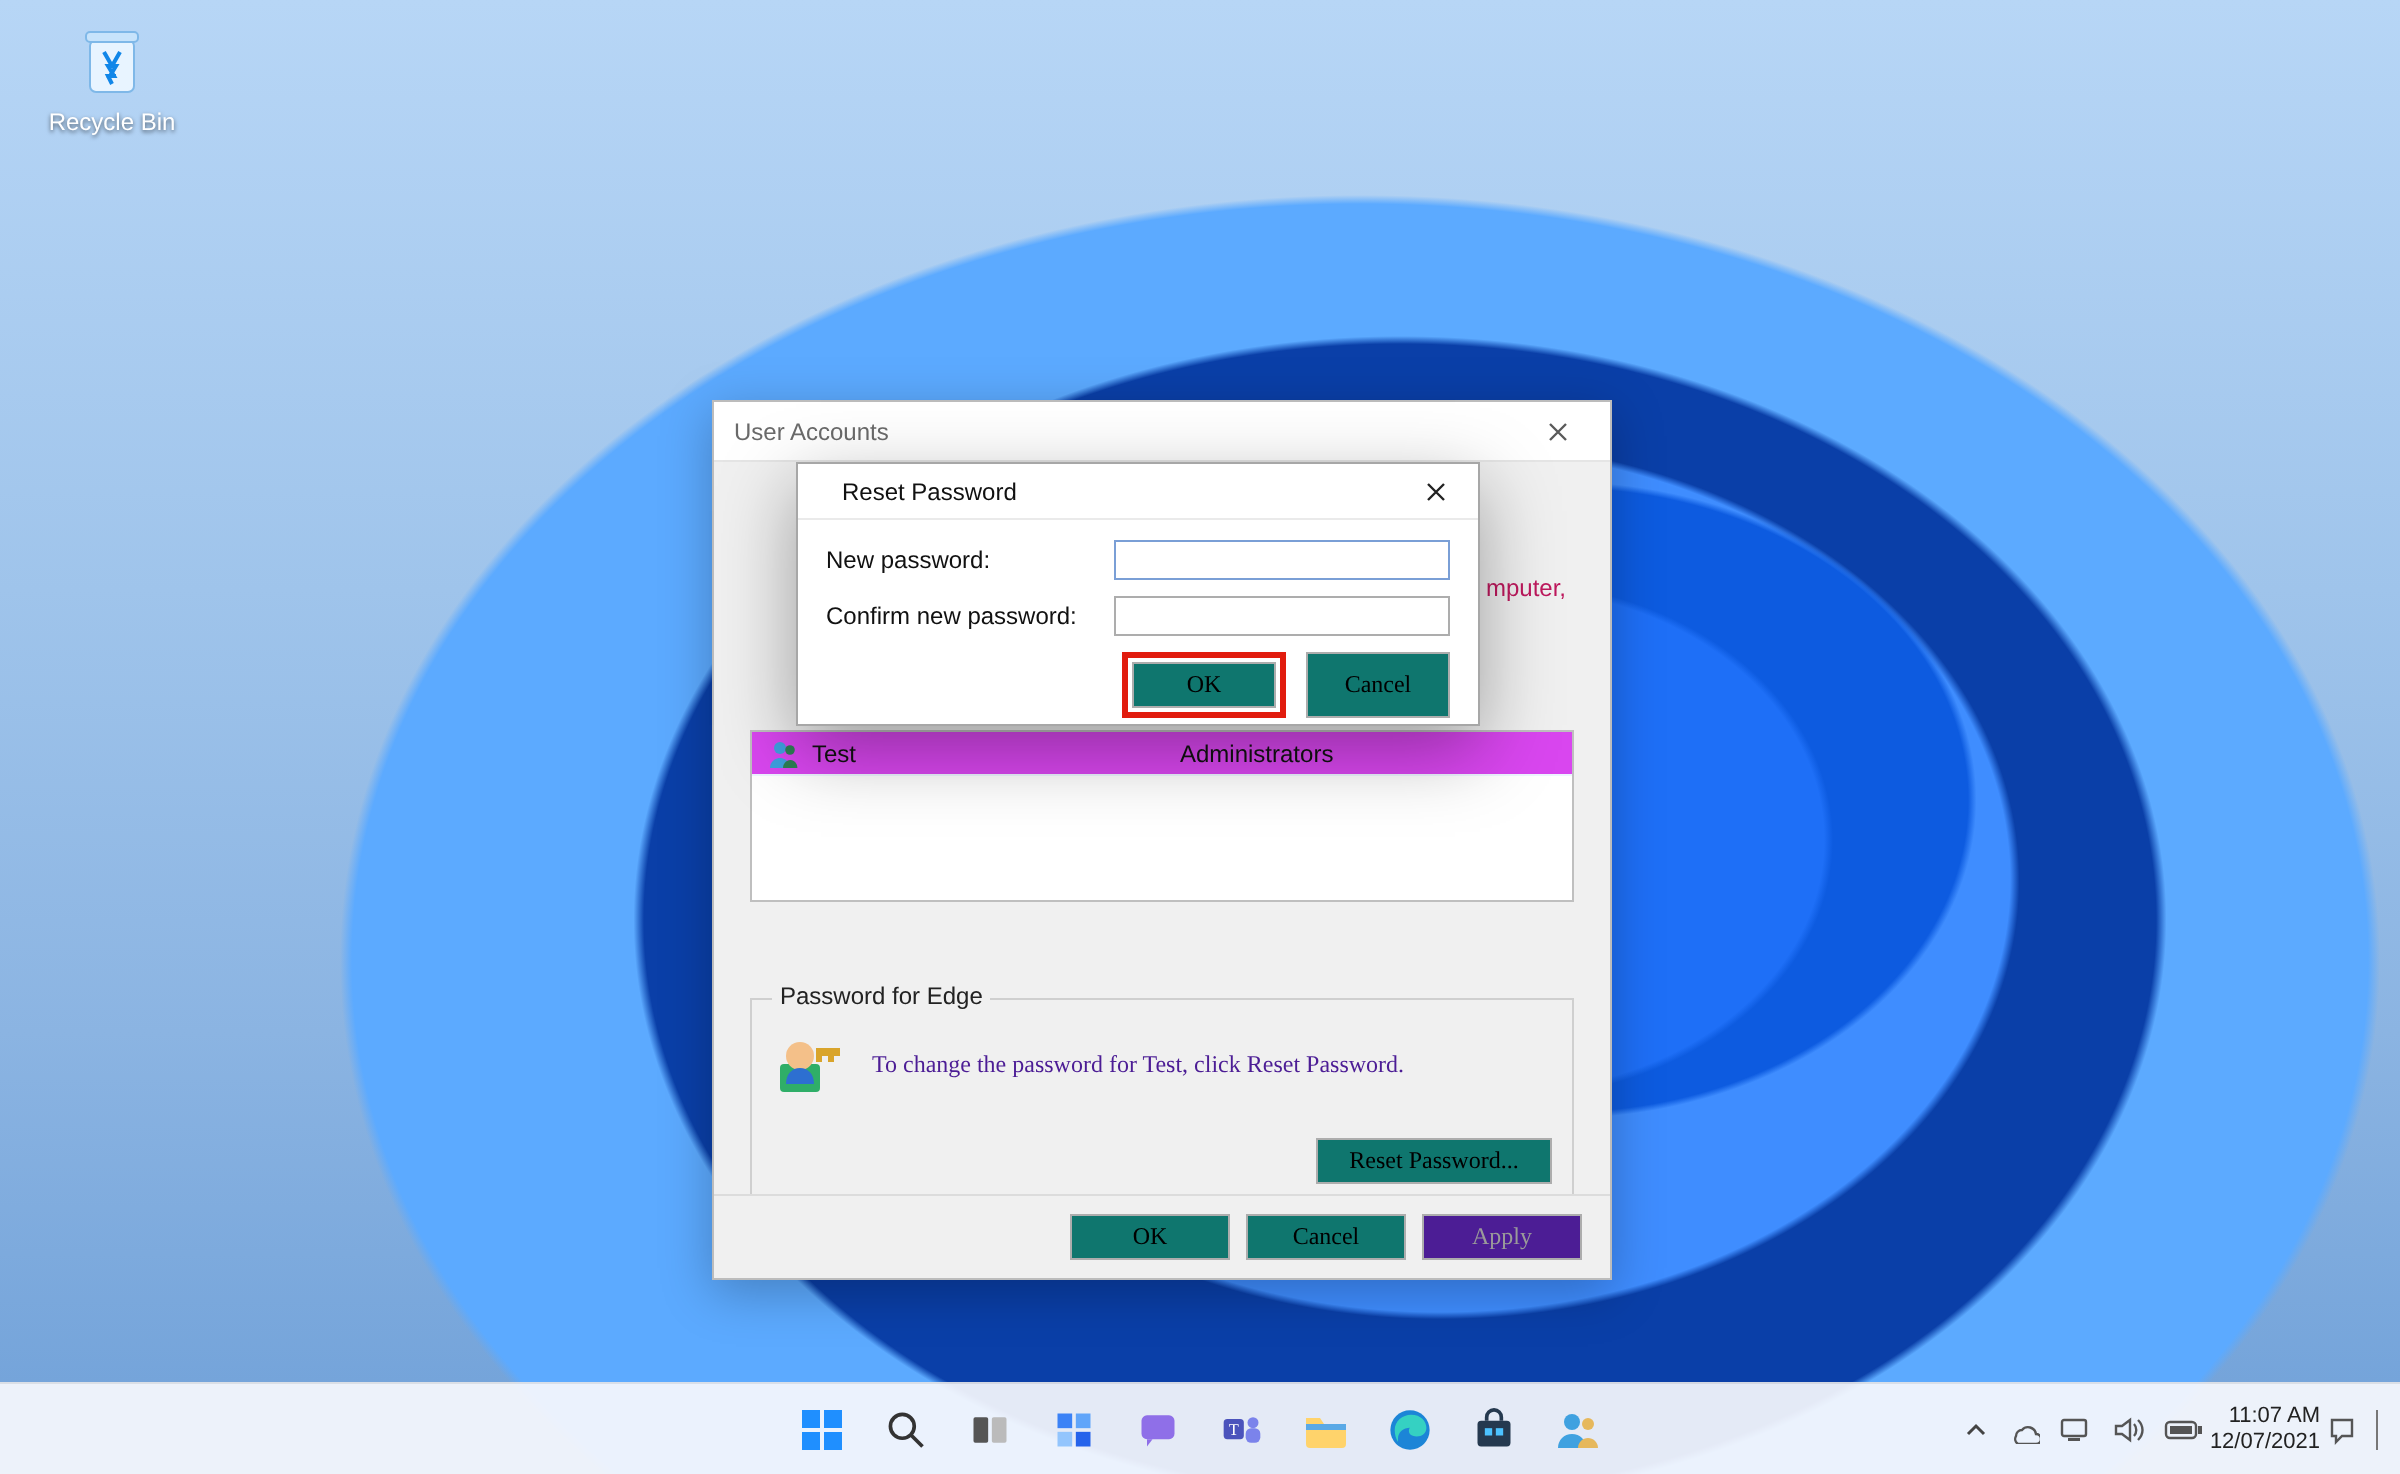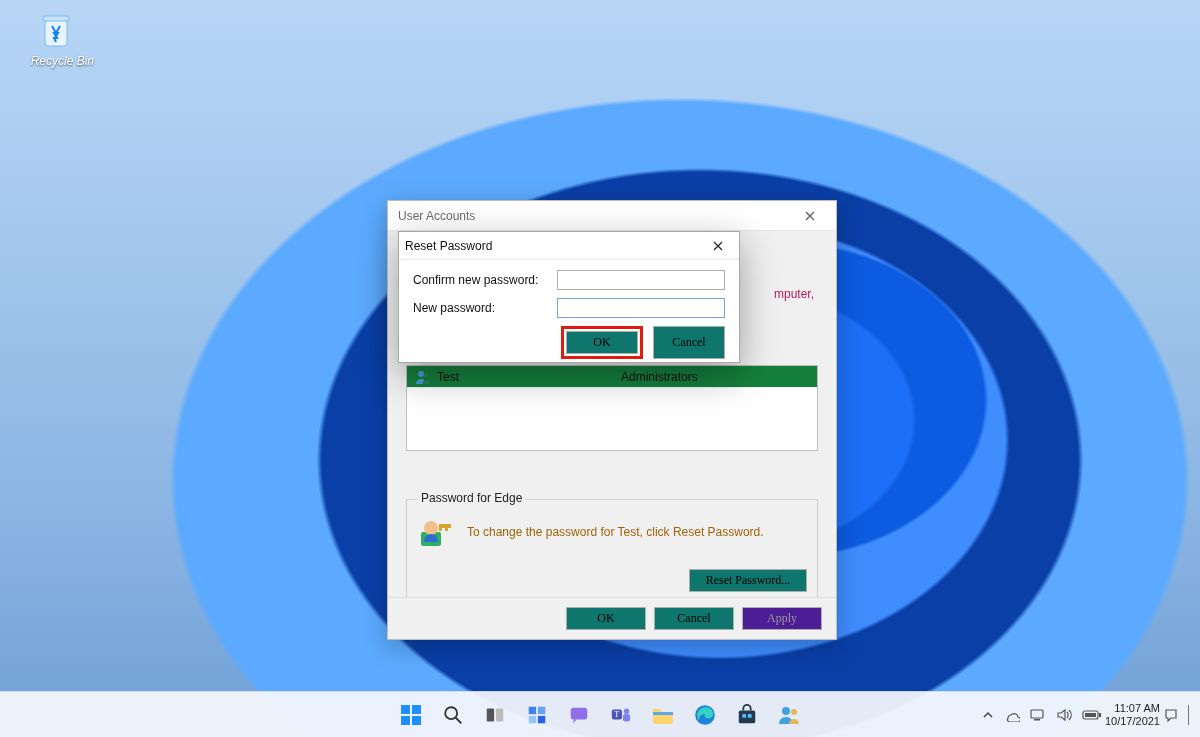--- a/index.html
+++ b/index.html
@@ -8,50 +8,50 @@
     position:relative; width:1200px; height:737px;
     background: radial-gradient(ellipse 900px 700px at 750px 420px, #1e6ff7 0%, #1e6ff7 18%, transparent 18.5%),
                 radial-gradient(ellipse 850px 650px at 780px 400px, #0d5be0 0%, #0d5be0 24%, transparent 24.5%),
                 radial-gradient(ellipse 950px 720px at 720px 440px, #3f8dff 0%, #3f8dff 30%, transparent 30.5%),
                 radial-gradient(ellipse 1050px 800px at 700px 460px, #0a3fa8 0%, #0a3fa8 36%, transparent 36.5%),
                 radial-gradient(ellipse 1200px 900px at 680px 480px, #5caaff 0%, #5caaff 42%, transparent 42.5%),
                 linear-gradient(180deg, #b7d6f6 0%, #9fc4eb 40%, #8bb4e2 70%, #6fa0d8 100%);
   }
 
   
-  .dicon { position:absolute; width:76px; text-align:right; color:#fff; text-shadow:0 1px 2px rgba(0,0,0,.6); cursor:pointer;font-style:italic; }
+  .dicon { position:absolute; width:76px; text-align:center; color:#fff; text-shadow:0 1px 2px rgba(0,0,0,.6); cursor:pointer; }
   .dicon .glyph { width:44px; height:44px; margin:0 auto 2px; display:flex; align-items:center; justify-content:center; }
   .dicon .label { font-size:12px; line-height:14px; }
 
   
-  .win-ua { position:absolute; left:387px; top:200px; width:450px; height:440px; background:#f0f0f0; border:1px solid #bcbcbc; box-shadow:0 6px 24px rgba(0,0,0,.25); }
+  .win-ua { position:absolute; left:356px; top:200px; width:450px; height:440px; background:#f0f0f0; border:1px solid #bcbcbc; box-shadow:0 6px 24px rgba(0,0,0,.25); }
   .win-ua .titlebar { height:30px; display:flex; align-items:center; padding:0 6px 0 10px; background:#fff; border-bottom:1px solid #e5e5e5; color:#6a6a6a; }
   .win-ua .titlebar .ttl { flex:1; font-size:12px; }
   .closebtn { width:40px; height:28px; display:flex; align-items:center; justify-content:center; color:#5a5a5a; cursor:pointer; }
   .ua-body { padding:14px 14px 8px; position:relative; height:calc(100% - 30px); }
   .hinttext { position:absolute; top:56px; right:22px; font-size:12px; color:#be185d; }
   .listbox { position:absolute; left:18px; right:18px; top:134px; height:86px; background:#fff; border:1px solid #bfbfbf; }
-  .listrow { display:flex; align-items:center; height:22px; padding:0 6px; background:#15803d; border-bottom:1px solid #edf4ff; font-size:12px;}
+  .listrow { display:flex; align-items:center; height:22px; padding:0 6px; background:#d946ef; border-bottom:1px solid #edf4ff; font-size:12px;}
   .listrow .uic { width:20px; display:flex; align-items:center; justify-content:center; }
   .listrow .uname { flex:0 0 188px; padding-left:4px; }
   .listrow .ugroup { flex:1; }
   .btnrow { position:absolute; right:18px; top:228px; display:flex; gap:8px; }
   button.win { font:12px "Segoe UI"; background:#0f766e; border:1px solid #adadad; padding:3px 0; width:80px; cursor:pointer; }
   button.win[disabled] { color:#9a9a9a; cursor:default; background:#4c1d95; }
   .fieldset { position:absolute; left:18px; right:18px; top:268px; height:102px; border:1px solid #cfcfcf; padding:8px 12px 10px; }
   .fieldset .legend { position:absolute; top:-9px; left:10px; background:#f0f0f0; padding:0 4px; font-size:12px; color:#222; }
   .fieldset .pwrow { display:flex; align-items:center; gap:12px; margin-top:6px;}
   .pwicon { width:36px; height:36px; display:flex; align-items:center; justify-content:center; }
-  .fieldset .pwtxt { font-size:12px; color:#a16207; }
+  .fieldset .pwtxt { font-size:12px; color:#4c1d95;font-family:Liberation Serif, serif; }
   .fieldset .rpbtn { position:absolute; right:10px; bottom:8px; width:110px; }
   .bottombar { position:absolute; left:0; right:0; bottom:0; height:42px; border-top:1px solid #dcdcdc; display:flex; justify-content:flex-end; align-items:center; padding:0 14px; gap:8px; background:#f0f0f0; }
 
   
   .win-rp { position:absolute; left:398px; top:231px; width:342px; height:132px; background:#fff; border:1px solid #a7a7a7; box-shadow:0 12px 36px rgba(0,0,0,.35); z-index:5; }
-  .win-rp .titlebar { height:28px; display:flex; align-items:center; padding:0 4px 0 6px; background:#fff; border-bottom:1px solid #eaeaea; font-size:12px; }
+  .win-rp .titlebar { height:28px; display:flex; align-items:center; padding:0 4px 0 22px; background:#fff; border-bottom:1px solid #eaeaea; font-size:12px; }
   .rp-body { padding:10px 14px 8px; }
   .rp-row { display:flex; align-items:center; margin-bottom:8px; }
   .rp-row label { width:144px; font-size:12px; }
   .rp-row input { flex:1; height:20px; border:1px solid #7a9fd6; background:#fff; padding:1px 4px; font:12px "Segoe UI"; }
   .rp-row input.plain { border-color:#adadad; }
   .rp-btns { display:flex; justify-content:flex-end; gap:10px; margin-top:2px;}
   .ok-highlight { border:3px solid #e11c0e; padding:2px; display:inline-block; }
   .ok-highlight button.win { width:72px; }
   .rp-btns > button.win { width:72px; }
 
@@ -138,26 +138,26 @@
     <div class="titlebar">
       <span style="flex:1">Reset Password</span>
       <div class="closebtn" style="width:34px;height:24px">
         <svg width="10" height="10" viewBox="0 0 10 10">
             <path d="M1 1 L9 9 M9 1 L1 9" stroke="#222" stroke-width="1.2"></path>
           </svg>
       </div>
     </div>
     <div class="rp-body">
       <div class="rp-row">
+        <label>New password:</label>
+        <input type="password" value="" style="">
+      </div>
+      <div class="rp-row">
         <label>Confirm new password:</label>
         <input type="password" class="plain" value="" style="">
-      </div>
-      <div class="rp-row">
-        <label>New password:</label>
-        <input type="password" value="" style="">
       </div>
       <div class="rp-btns">
         <span class="ok-highlight">
           <button class="win">OK</button>
         </span>
         <button class="win">Cancel</button>
       </div>
     </div>
   </div>
 
@@ -252,21 +252,21 @@
             <path d="M11 4c1.5 1.5 1.5 4.5 0 6M13 2c3 3 3 7 0 10" fill="none" stroke="#555" stroke-width="1.2"></path>
           </svg>
         <svg width="20" height="12" viewBox="0 0 20 12">
             <rect x="1" y="2" width="15" height="8" rx="2" fill="none" stroke="#555" stroke-width="1.2"></rect>
             <rect x="17" y="4" width="2" height="4" fill="#555"></rect>
             <rect x="3" y="4" width="11" height="4" fill="#555"></rect>
           </svg>
       </div>
       <div class="clock">
         <div>11:07 AM</div>
-        <div>10/17/2021</div>
+        <div>12/07/2021</div>
       </div>
       <svg width="16" height="16" viewBox="0 0 16 16" style="color:#555">
           <path d="M3 3h10v8H8l-3 3v-3H3z" fill="none" stroke="#555" stroke-width="1.2"></path>
         </svg>
       <div class="tray-rect"></div>
     </div>
   </div>
 
 </div>
 

